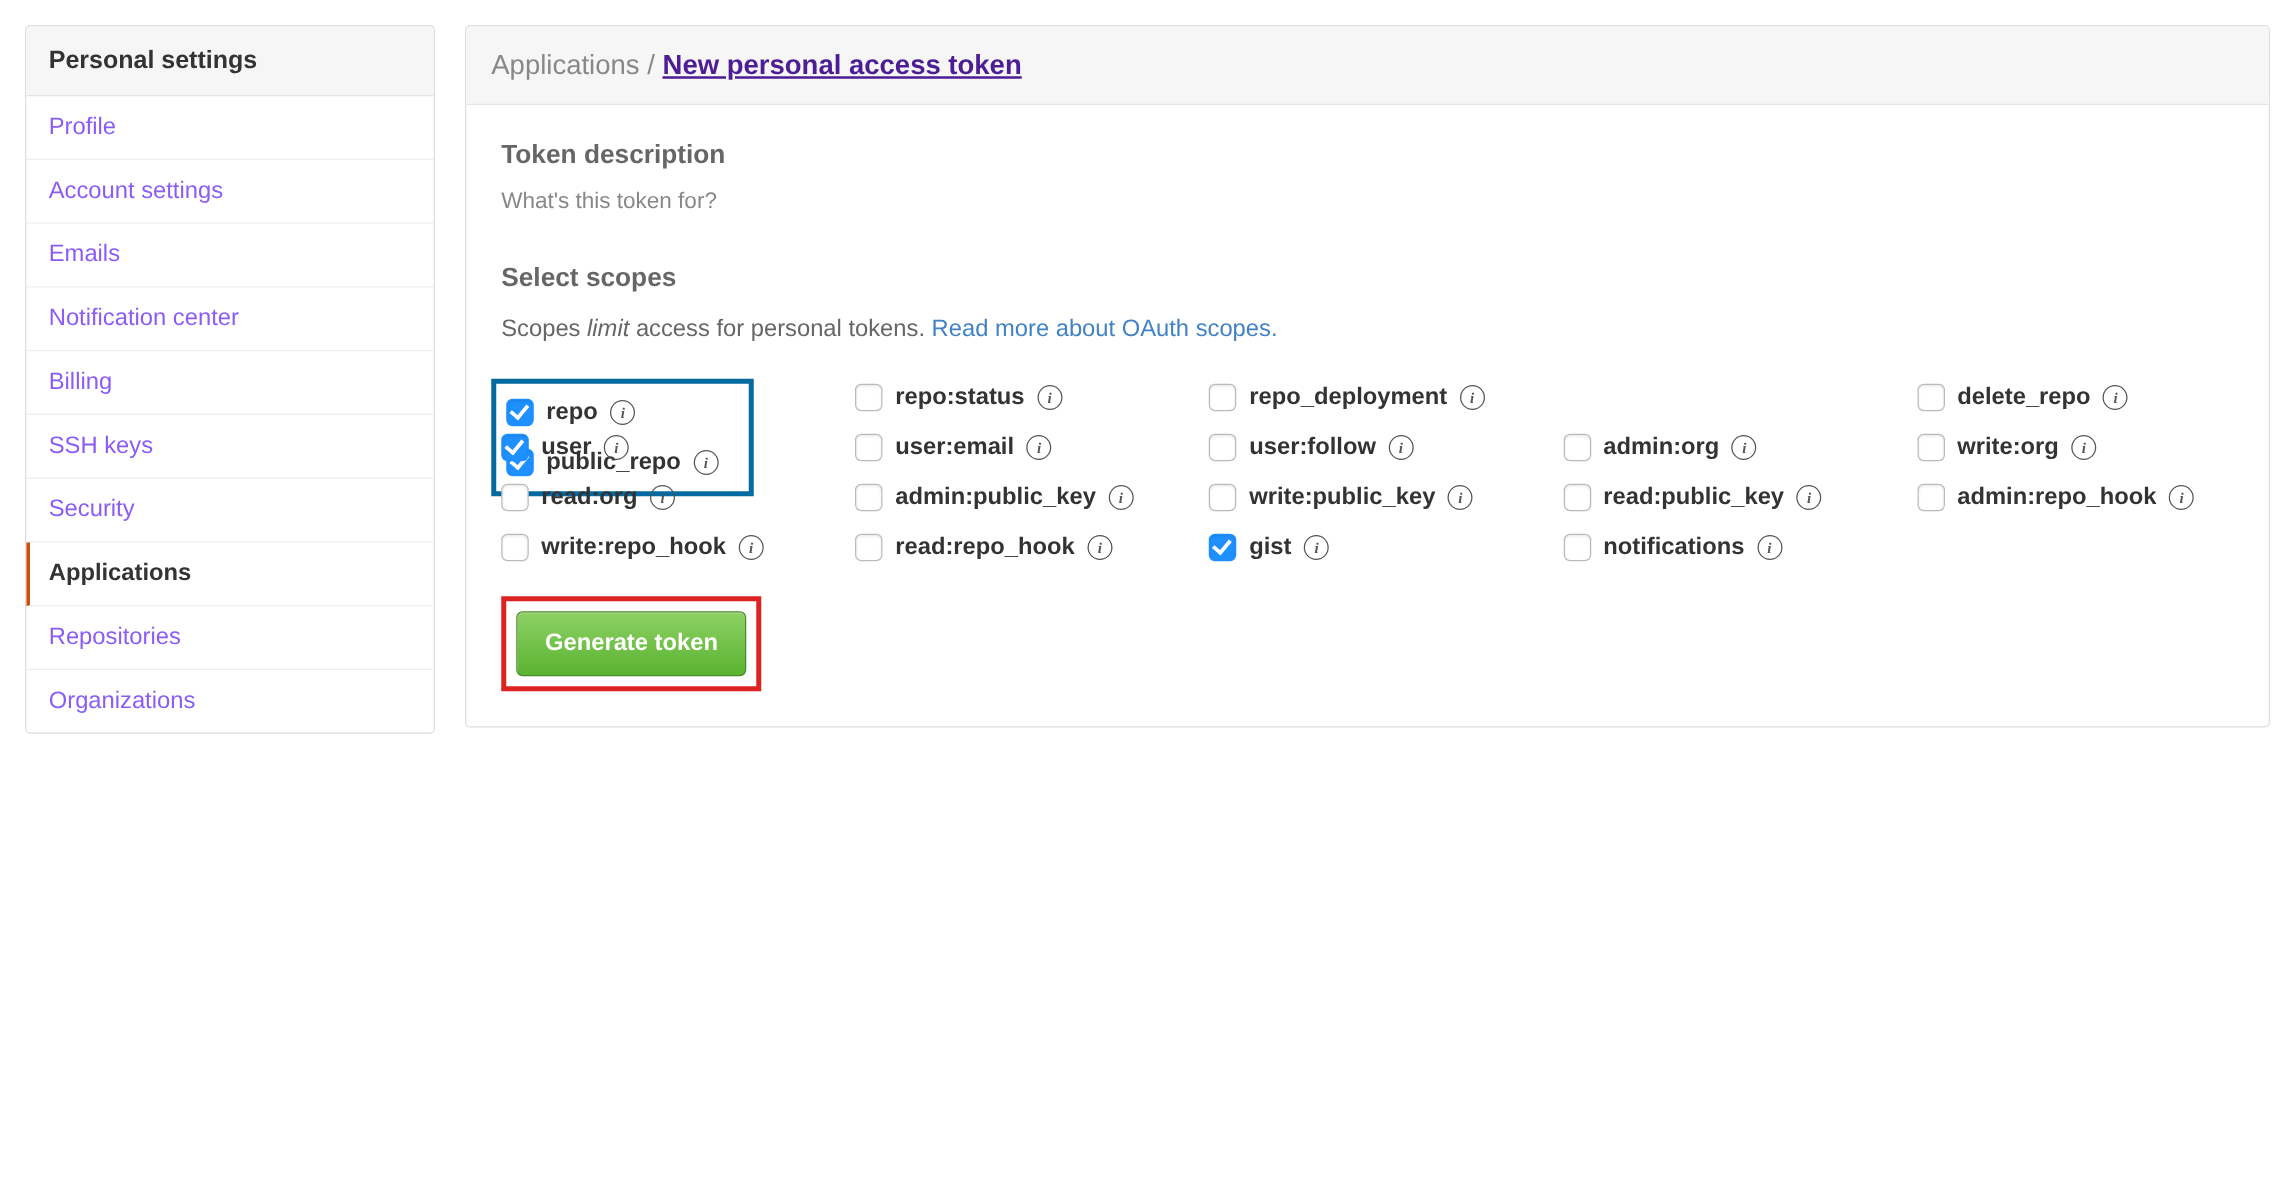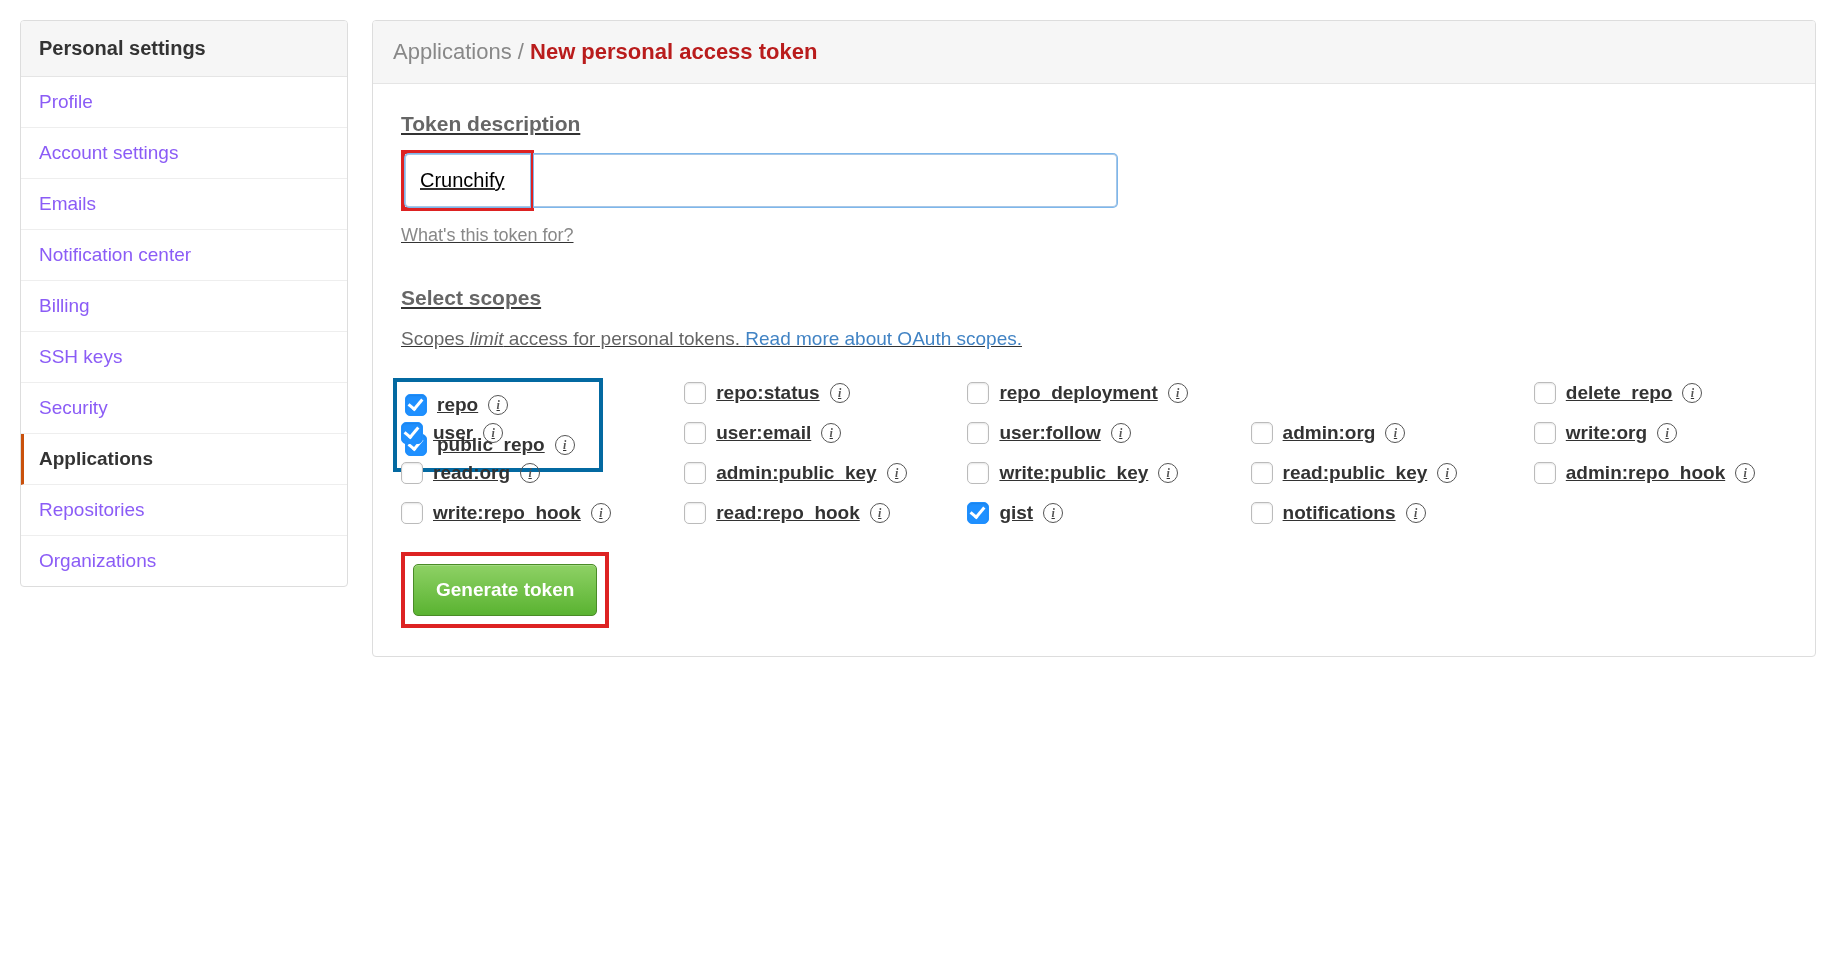--- a/index.html
+++ b/index.html
@@ -7,22 +7,22 @@
     .wrap { display:flex; gap:24px; padding:20px; align-items:flex-start; }
     .sidebar { width: 328px; border:1px solid #ddd; border-radius:4px; overflow:hidden; }
     .sidebar-header { background:#f6f6f6; padding:16px 18px; font-weight:700; font-size:20px; color:#333; border-bottom:1px solid #e5e5e5; }
     .sidebar-item { display:block; padding:14px 18px; font-size:19px; color:#8b5cf6; text-decoration:none; border-bottom:1px solid #eee; cursor:pointer; }
     .sidebar-item:last-child { border-bottom:none; }
     .sidebar-item.active { color:#333; font-weight:700; border-left:3px solid #c9510c; padding-left:15px; }
     .main { flex:1; }
     .panel { border:1px solid #ddd; border-radius:4px; overflow:hidden; }
     .panel-header { background:#f6f6f6; padding:18px 20px; border-bottom:1px solid #e5e5e5; font-size:22px; color:#888; }
     .panel-header .sep { color:#888; }
-    .panel-header .strong { font-weight:700; color:#b91c1c; }
-    .panel-body { padding:28px;text-decoration:underline; }
+    .panel-header .strong { font-weight:700; color:#4c1d95;text-decoration:underline; }
+    .panel-body { padding:28px; }
     .label { font-size:21px; font-weight:700; color:#666; margin-bottom:14px; }
     .input-row { display:flex; align-items:center; }
     .text-input { width:720px; padding:14px 14px; font-size:20px; border:1px solid #a8c7e6; border-radius:4px; outline:none; box-shadow:0 0 0 1px #7db7ec; }
     .hint { color:#888; font-size:18px; margin-top:14px; }
     .section-title { font-size:21px; font-weight:700; color:#666; margin-top:40px; margin-bottom:18px; }
     .scopes-desc { font-size:19px; color:#666; margin-bottom:28px; }
     .scopes-desc .em { font-style:italic; }
     .scopes-desc a { color:#4183c4; text-decoration:none; cursor:pointer;margin-top:44px; }
     .scopes-grid { display:grid; grid-template-columns:repeat(5, 1fr); column-gap:30px; row-gap:18px; margin-bottom:28px; }
     .scope-item { display:flex; align-items:center; gap:10px; font-size:19px; font-weight:700; color:#333; }
@@ -57,26 +57,20 @@
 
   <div class="main">
     <div class="panel">
       <div class="panel-header">
         <span style="cursor:pointer">Applications</span>
         <span class="sep">/</span>
         <span class="strong">New personal access token</span>
       </div>
       <div class="panel-body">
         <div class="label">Token description</div>
-        <div class="input-row">
-          <span class="box-red">
-            <input class="text-input" type="text" style="width: 125px; border-right: none; border-top-right-radius: 0px; border-bottom-right-radius: 0px; box-shadow: rgb(125, 183, 236) 0px 0px 0px 1px;" value="Crunchify">
-          </span>
-          <input class="text-input" type="text" readonly="" style="width: 583px; border-left: none; border-top-left-radius: 0px; border-bottom-left-radius: 0px;">
-        </div>
         <div class="hint">What's this token for?</div>
 
         <div class="section-title">Select scopes</div>
         <div class="scopes-desc">
           <span>Scopes </span><span class="em">limit</span><span> access for personal tokens. </span><a>Read more about OAuth scopes.</a>
         </div>
 
         <div style="display:flex;align-items:flex-start;gap:0;">
           <div class="box-red-v" style="padding:12px 24px 12px 8px;margin-left:-8px;">
             <div id="scopes-col-highlight" style="display:flex;flex-direction:column;gap:18px;">

